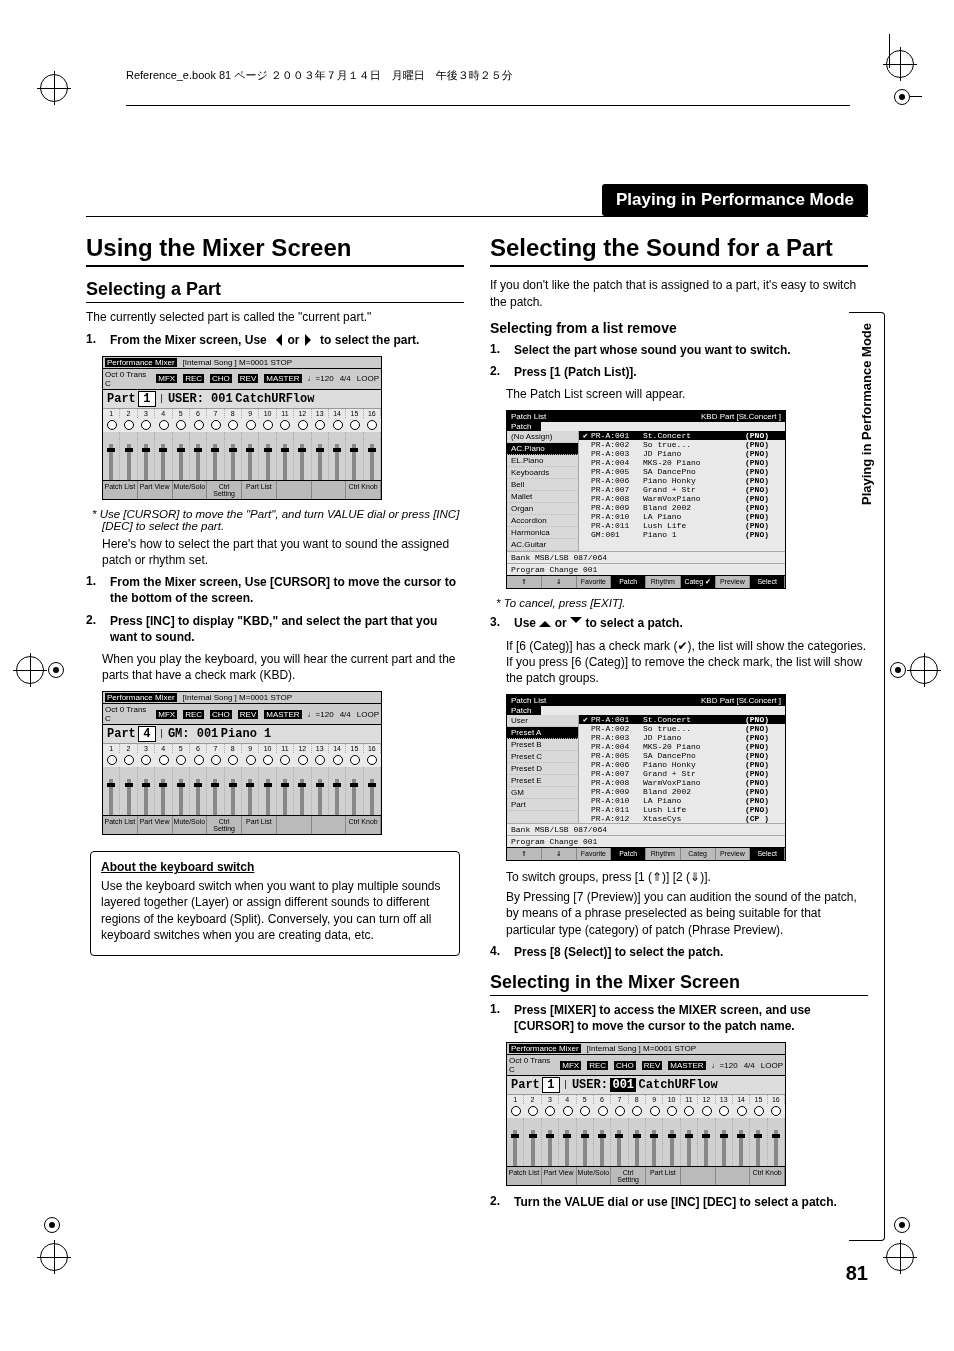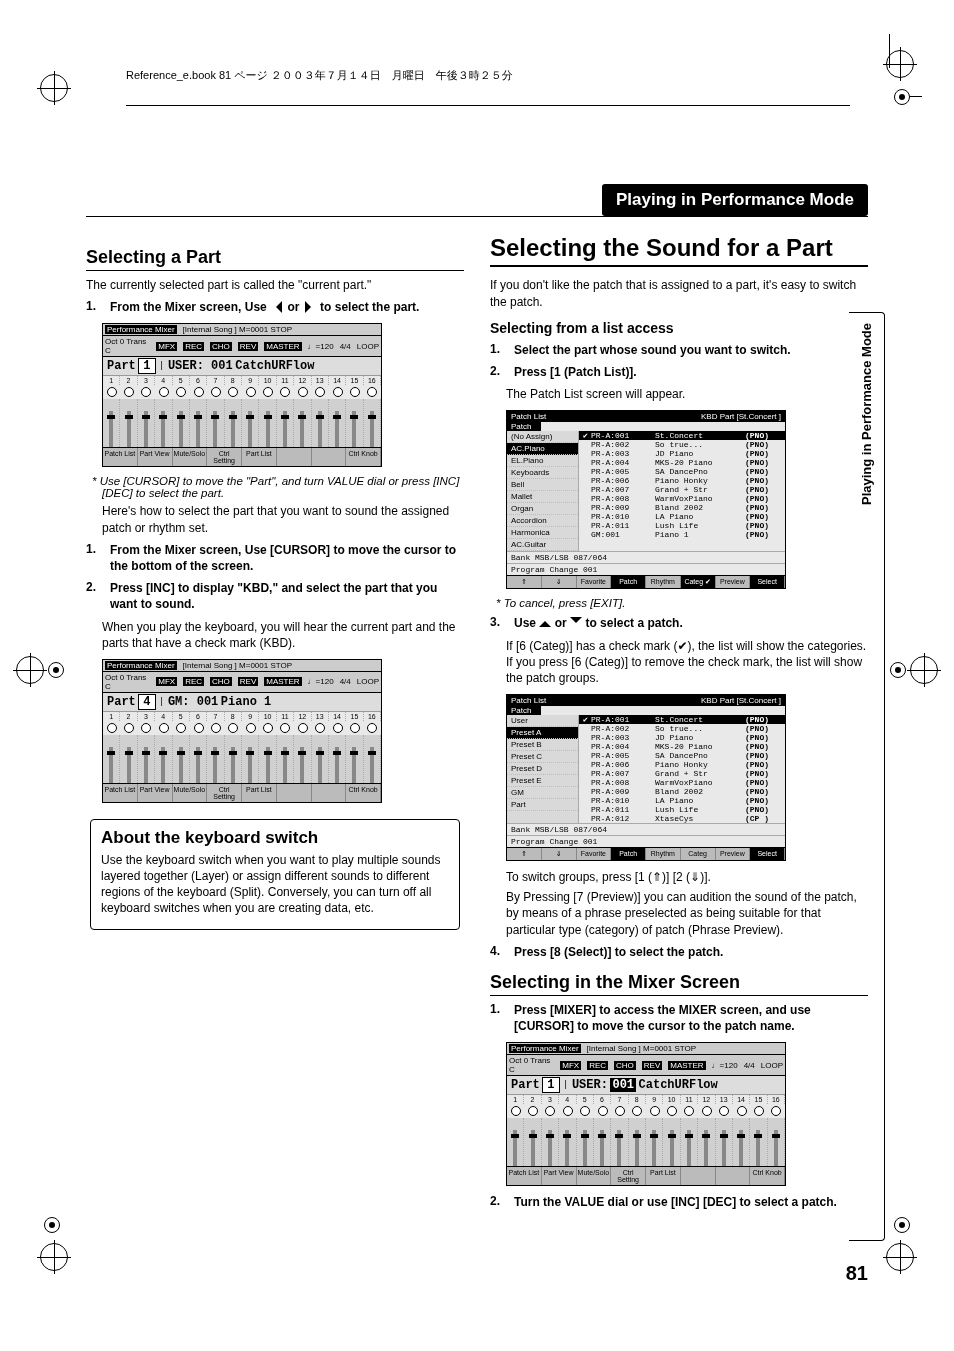--- a/index.html
+++ b/index.html
@@ -71,21 +71,21 @@
     display:inline-block; vertical-align:-2px;
   }
   .arrow-left { border:6px solid transparent; border-right-color:#000; margin-right:2px; }
   .arrow-right{ border:6px solid transparent; border-left-color:#000; margin-left:2px; }
   .arrow-up   { border:6px solid transparent; border-bottom-color:#000; margin-bottom:2px; }
   .arrow-down { border:6px solid transparent; border-top-color:#000; margin-top:2px; }
 
   .boxed {
     border: 1px solid #000; border-radius: 4px; padding: 8px 10px; margin: 16px 4px 2px;
   }
-  .boxed h4 { font-size: 17px; font-weight: 800; margin-bottom: 4px; }
+  .boxed h4 { font-size: 12px; font-weight: 800; margin-bottom: 4px; text-decoration: underline; }
 
   .shot { margin: 8px 0 8px 16px; width: 280px; }
   .shot-frame { border: 1px solid #000; background:#e9e9e9; }
   .shot-title {
     display:flex; align-items:center; gap:6px; font-size:8px; background:#ccc;
     padding:1px 2px; border-bottom:1px solid #000;justify-content:flex-end;
   }
   .shot-title .invblk { background:#000; color:#fff; padding:0 2px; }
   .patchrow { background:#ddd; font-size:9px; padding:2px 4px; border-bottom:1px solid #999;}
   .patchrow .big { font-weight:bold; font-size:12px; font-family:"Courier New",monospace; vertical-align:-1px;}
@@ -106,21 +106,21 @@
     background:#e9e9e9;
   }
   .pl-title { display:flex; background:#000; color:#fff; padding:1px 4px; font-size:8px;}
   .pl-body { display:flex; }
   .pl-left { width: 72px; background:#d9d9d9; border-right:1px solid #aaa; }
   .pl-left div { padding:1px 4px; border-bottom:1px dotted #bbb; }
   .pl-left .sel { background:#000; color:#fff; }
   .pl-right { flex:1; font-family:"Courier New",monospace; font-size:8px; }
   .pl-right .row { display:flex; padding:0 4px; }
   .pl-right .row.sel { background:#000; color:#fff; }
-  .pl-right .c1 { width:64px; }
+  .pl-right .c1 { width:52px; }
   .pl-right .c2 { flex:1; }
   .pl-right .c3 { width:36px; text-align:left;font-weight:bold; }
   .pl-status { border-top:1px solid #aaa; padding:1px 4px; font-family:"Courier New",monospace;}
   .pl-foot { display:flex; background:#bbb; border-top:1px solid #000; }
   .pl-foot div { flex:1; text-align:center; font-size:7px; padding:2px 0; border-right:1px solid #888;}
   .pl-foot .inv { background:#000; color:#fff; }
 
   .pagenum {
     position:absolute; right:0; bottom:-44px; font-size:20px; font-weight:800;
   }
@@ -150,20 +150,21 @@
   <div class="header-bar">
     <div class="black-title">Playing in Performance Mode</div>
   </div>
   <hr class="rule-thin">
 
   <div class="vtab">Playing in Performance Mode</div>
 
   <div class="columns">
 
     <div class="col">
+      <h1 class="sec">Using the Mixer Screen</h1>
       <h2 class="sub">Selecting a Part</h2>
       <p class="body">The currently selected part is called the "current part."</p>
 
       <ol class="steps">
         <li>
           <span class="stepnum">1.</span>
           <span class="steptxt">
             <span>From the Mixer screen, Use </span>
             <span class="arrow-left"></span>
             <span> or </span>
@@ -501,21 +502,21 @@
       <div class="boxed">
         <h4>About the keyboard switch</h4>
         <p class="body">Use the keyboard switch when you want to play multiple sounds layered together (Layer) or assign different sounds to different regions of the keyboard (Split). Conversely, you can turn off all keyboard switches when you are creating data, etc.</p>
       </div>
     </div>
 
     <div class="col">
       <h1 class="sec">Selecting the Sound for a Part</h1>
       <p class="body">If you don't like the patch that is assigned to a part, it's easy to switch the patch.</p>
 
-      <h3 class="subsub">Selecting from a list access</h3>
+      <h3 class="subsub">Selecting from a list remove</h3>
       <ol class="steps">
         <li>
             <span class="stepnum">1.</span>
             <span class="steptxt">Select the part whose sound you want to switch.</span>
           </li>
         <li>
             <span class="stepnum">2.</span>
             <span class="steptxt">Press [1 (Patch List)].</span>
           </li>
       </ol>

